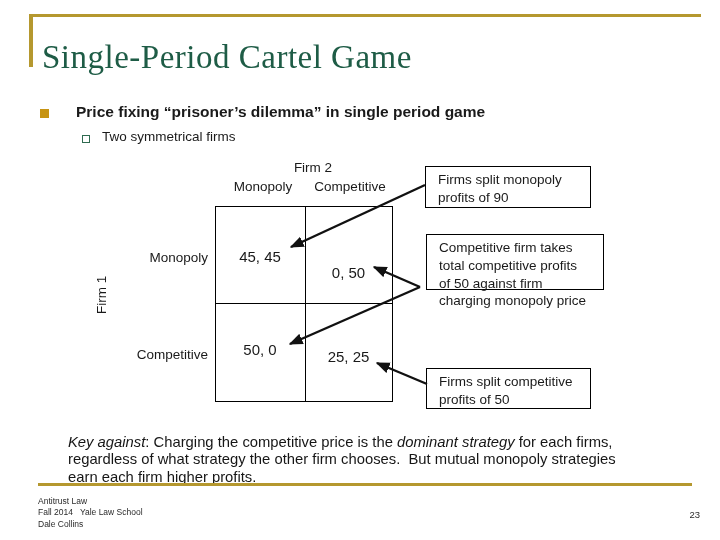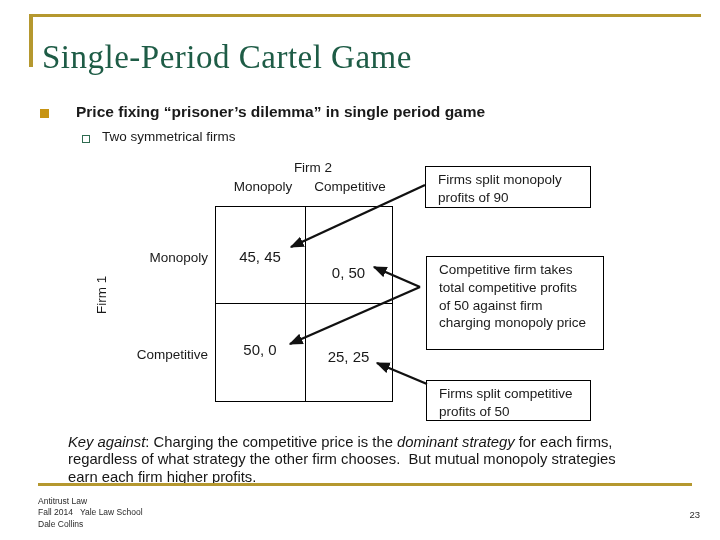--- a/index.html
+++ b/index.html
@@ -40,22 +40,22 @@
   .c00{left:215px;top:249px;width:90px;}
   .c01{left:304px;top:233px;width:89px;margin-top:32px;}
   .c10{left:215px;top:342px;width:90px;}
   .c11{left:304px;top:349px;width:89px;}
   
   .callout{
     border:1.4px solid #000;background:#fff;box-sizing:border-box;
     font-size:13.5px;line-height:1.32;padding:4px 12px;
   }
   .co1{left:425px;top:166px;width:166px;height:42px;}
-  .co2{left:426px;top:256px;width:178px;height:94px;}
-  .co3{left:426px;top:368px;width:165px;height:41px;margin-top:12px;}
+  .co2{left:426px;top:234px;width:178px;height:56px;}
+  .co3{left:426px;top:368px;width:165px;height:41px;}
   
   .arrows{left:0;top:0;width:720px;height:540px;pointer-events:none;}
   
   .keyresult{
     left:68px;top:419px;width:566px;font-size:14.8px;line-height:1.18;
     white-space:pre-wrap;color:#161616;
   }
   
   .footer{left:38px;top:496px;font-size:8.5px;line-height:1.35;color:#2b2b2b;white-space:pre;}
   .pagenum{left:672px;top:509px;width:28px;text-align:right;font-size:9.5px;color:#2b2b2b;}

